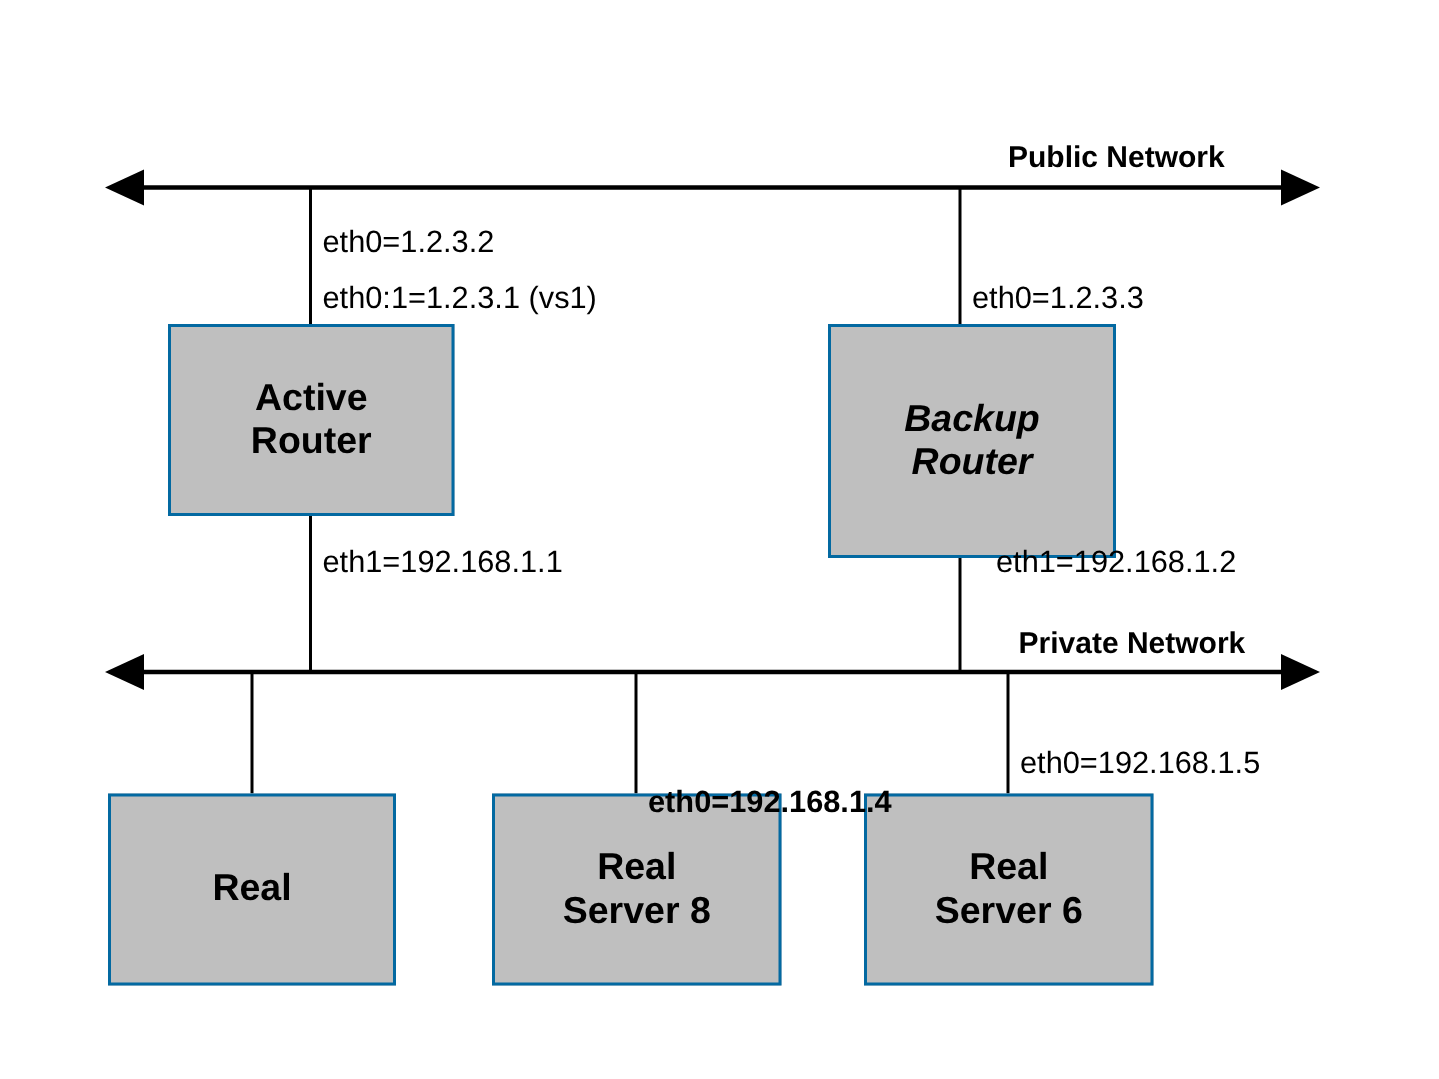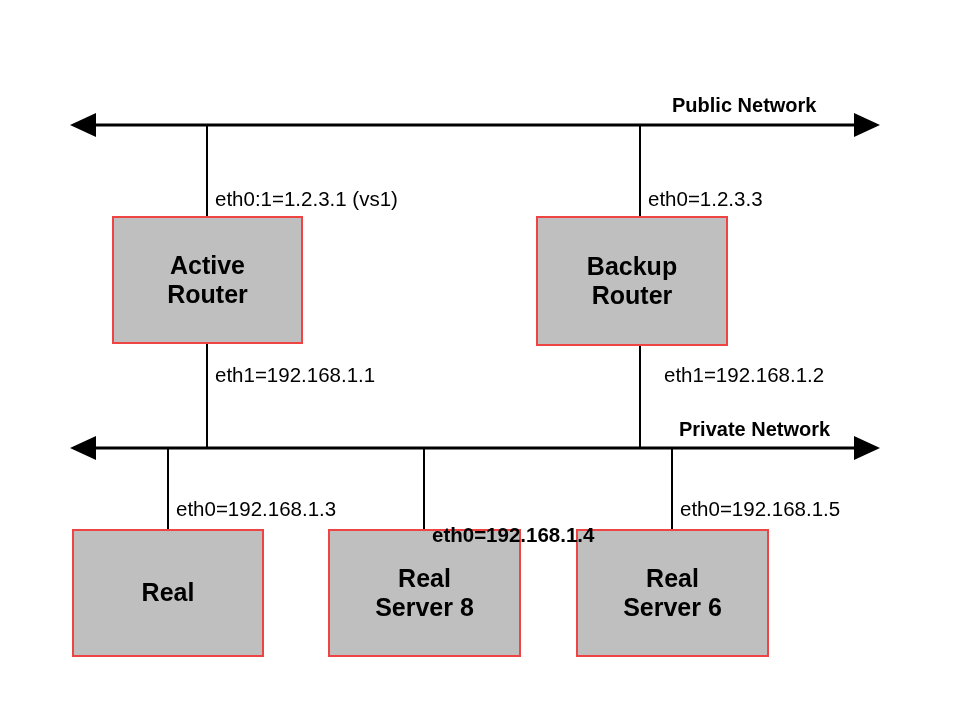--- a/index.html
+++ b/index.html
@@ -21,21 +21,21 @@
     position: absolute;
     left: 0;
     top: 0;
     width: 959px;
     height: 719px;
   }
   .node-box {
     position: absolute;
     box-sizing: border-box;
     background: #bfbfbf;
-    border: 2px solid #ef4444;
+    border: 2px solid #0369a1;
     display: flex;
     flex-direction: column;
     align-items: center;
     justify-content: center;
     font-weight: bold;
     font-size: 25px;
     line-height: 1.18;
     color: #000000;
     text-align: center;
     z-index: 3;
@@ -83,41 +83,41 @@
 
     <line x1="168" y1="448" x2="168" y2="529" stroke="#000000" stroke-width="2"></line>
 
     <line x1="424" y1="448" x2="424" y2="529" stroke="#000000" stroke-width="2"></line>
 
     <line x1="672" y1="448" x2="672" y2="529" stroke="#000000" stroke-width="2"></line>
   </svg>
 
   <div class="label bold" style="left:672px; top:91px;">Public Network</div>
 
+  <div class="label" style="left:215px; top:147px;">eth0=1.2.3.2</div>
   <div class="label" style="left:215px; top:184px;">eth0:1=1.2.3.1 (vs1)</div>
 
   <div class="label" style="left:648px; top:184px;">eth0=1.2.3.3</div>
 
   <div class="node-box" style="left:112px; top:216px; width:191px; height:128px;">
     <span>Active</span>
     <span class="line2">Router</span>
   </div>
 
-  <div class="node-box" style="left:536px; top:216px; width:192px; height:130px;">
+  <div class="node-box" style="left:552px; top:216px; width:192px; height:156px;font-style:italic;">
     <span>Backup</span>
     <span class="line2">Router</span>
   </div>
 
   <div class="label" style="left:215px; top:360px;">eth1=192.168.1.1</div>
 
   <div class="label" style="left:664px; top:360px;">eth1=192.168.1.2</div>
 
   <div class="label bold" style="left:679px; top:415px;">Private Network</div>
 
-  <div class="label" style="left:176px; top:494px;">eth0=192.168.1.3</div>
   <div class="label" style="left:432px; top:520px;font-weight:bold;">eth0=192.168.1.4</div>
   <div class="label" style="left:680px; top:494px;">eth0=192.168.1.5</div>
 
   <div class="node-box" style="left:72px; top:529px; width:192px; height:128px;">
     <span>Real</span>
   </div>
 
   <div class="node-box" style="left:328px; top:529px; width:193px; height:128px;">
     <span>Real</span>
     <span class="line2">Server 8</span>

